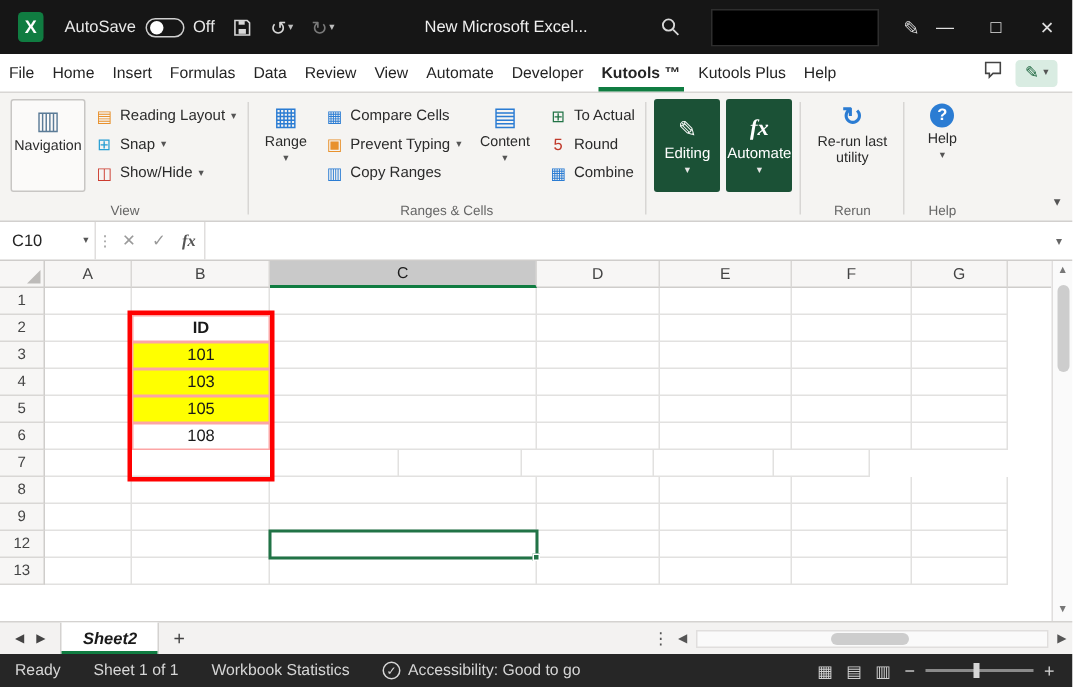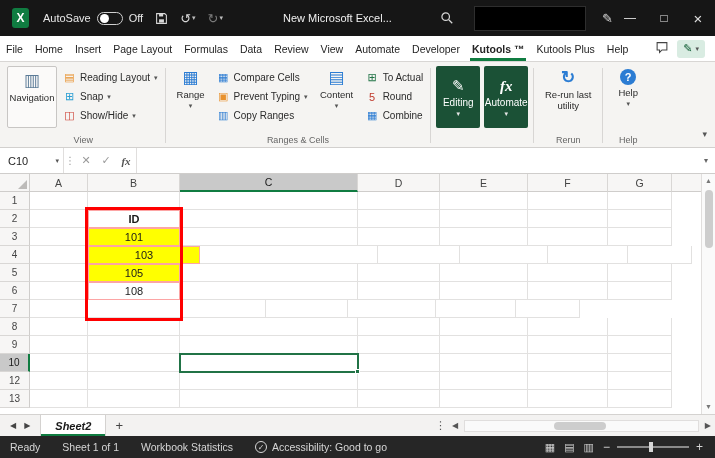--- a/index.html
+++ b/index.html
@@ -158,21 +158,20 @@
           <span>×</span>
         </div>
     </div>
   </div>
 
   <div class="tab-row">
     <div style="display:flex;">
         <div class="rtab">File</div>
         <div class="rtab">Home</div>
         <div class="rtab">Insert</div>
-        <div class="rtab">Page Layout</div>
         <div class="rtab">Formulas</div>
         <div class="rtab">Data</div>
         <div class="rtab">Review</div>
         <div class="rtab">View</div>
         <div class="rtab">Automate</div>
         <div class="rtab">Developer</div>
         <div class="rtab active">Kutools ™</div>
         <div class="rtab">Kutools Plus</div>
         <div class="rtab">Help</div>
       </div>
@@ -375,21 +374,21 @@
             <div class="cell" style="width: 178px;"></div>
             <div class="cell" style="width: 82px;"></div>
             <div class="cell" style="width: 88px;"></div>
             <div class="cell" style="width: 80px;"></div>
             <div class="cell" style="width: 64px;"></div>
             <div class="cell rfiller" style="flex: 1 1 0%;"></div>
           </div>
           <div class="grow">
             <div class="row-h">4</div>
             <div class="cell" style="width: 58px;"></div>
-            <div class="cell data-cell" style="width: 112px; background: rgb(255, 255, 0);">103</div>
+            <div class="cell data-cell" style="width: 92px; background: rgb(255, 255, 0);">103</div>
             <div class="cell" style="width: 178px;"></div>
             <div class="cell" style="width: 82px;"></div>
             <div class="cell" style="width: 88px;"></div>
             <div class="cell" style="width: 80px;"></div>
             <div class="cell" style="width: 64px;"></div>
             <div class="cell rfiller" style="flex: 1 1 0%;"></div>
           </div>
           <div class="grow">
             <div class="row-h">5</div>
             <div class="cell" style="width: 58px;"></div>
@@ -428,31 +427,20 @@
             <div class="cell" style="width: 92px;"></div>
             <div class="cell" style="width: 178px;"></div>
             <div class="cell" style="width: 82px;"></div>
             <div class="cell" style="width: 88px;"></div>
             <div class="cell" style="width: 80px;"></div>
             <div class="cell" style="width: 64px;"></div>
             <div class="cell rfiller" style="flex: 1 1 0%;"></div>
           </div>
           <div class="grow">
             <div class="row-h">9</div>
-            <div class="cell" style="width: 58px;"></div>
-            <div class="cell" style="width: 92px;"></div>
-            <div class="cell" style="width: 178px;"></div>
-            <div class="cell" style="width: 82px;"></div>
-            <div class="cell" style="width: 88px;"></div>
-            <div class="cell" style="width: 80px;"></div>
-            <div class="cell" style="width: 64px;"></div>
-            <div class="cell rfiller" style="flex: 1 1 0%;"></div>
-          </div>
-          <div class="grow">
-            <div class="row-h sel">10</div>
             <div class="cell" style="width: 58px;"></div>
             <div class="cell" style="width: 92px;"></div>
             <div class="cell" style="width: 178px;"></div>
             <div class="cell" style="width: 82px;"></div>
             <div class="cell" style="width: 88px;"></div>
             <div class="cell" style="width: 80px;"></div>
             <div class="cell" style="width: 64px;"></div>
             <div class="cell rfiller" style="flex: 1 1 0%;"></div>
           </div>
           <div class="grow">

